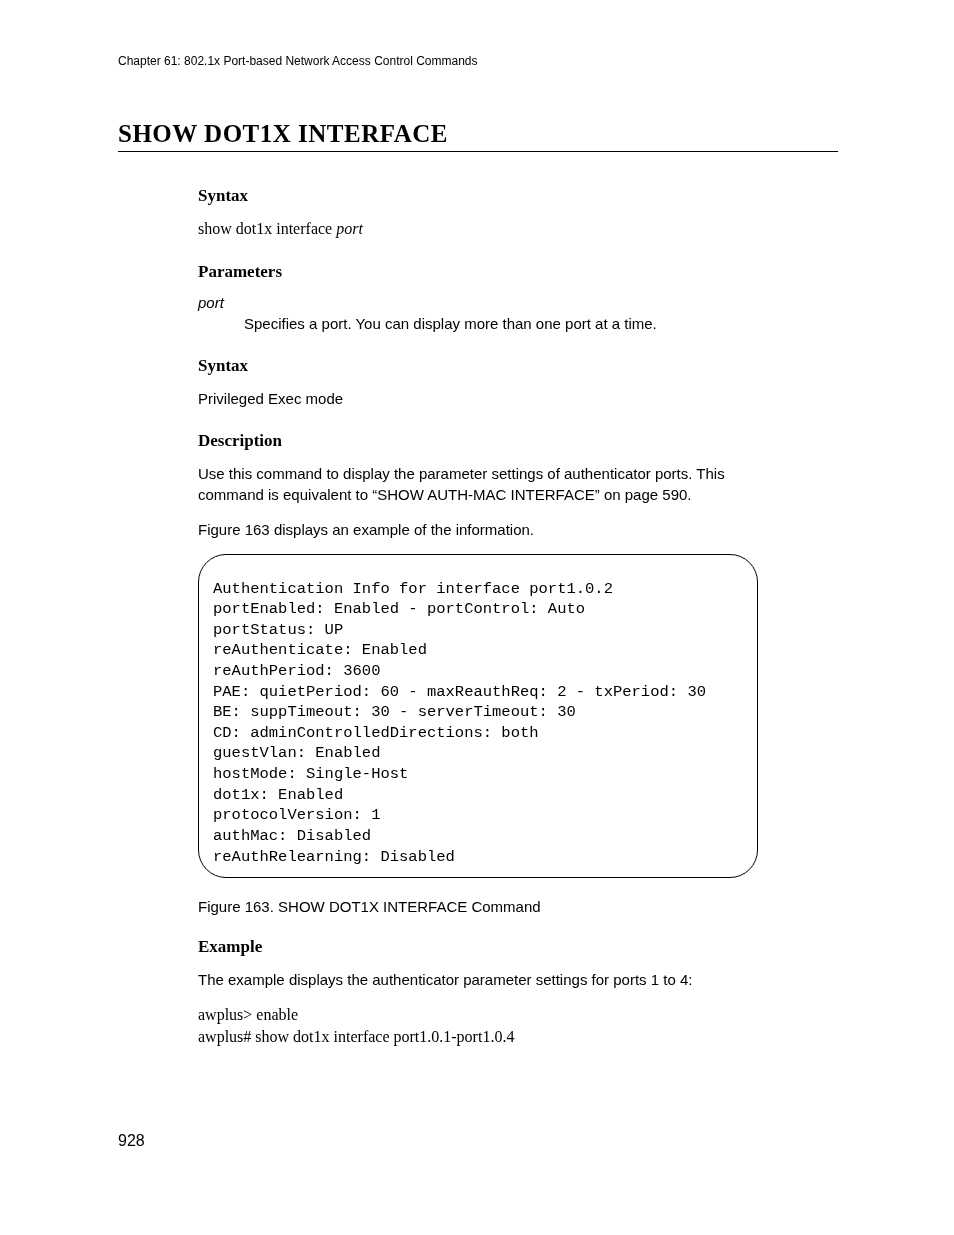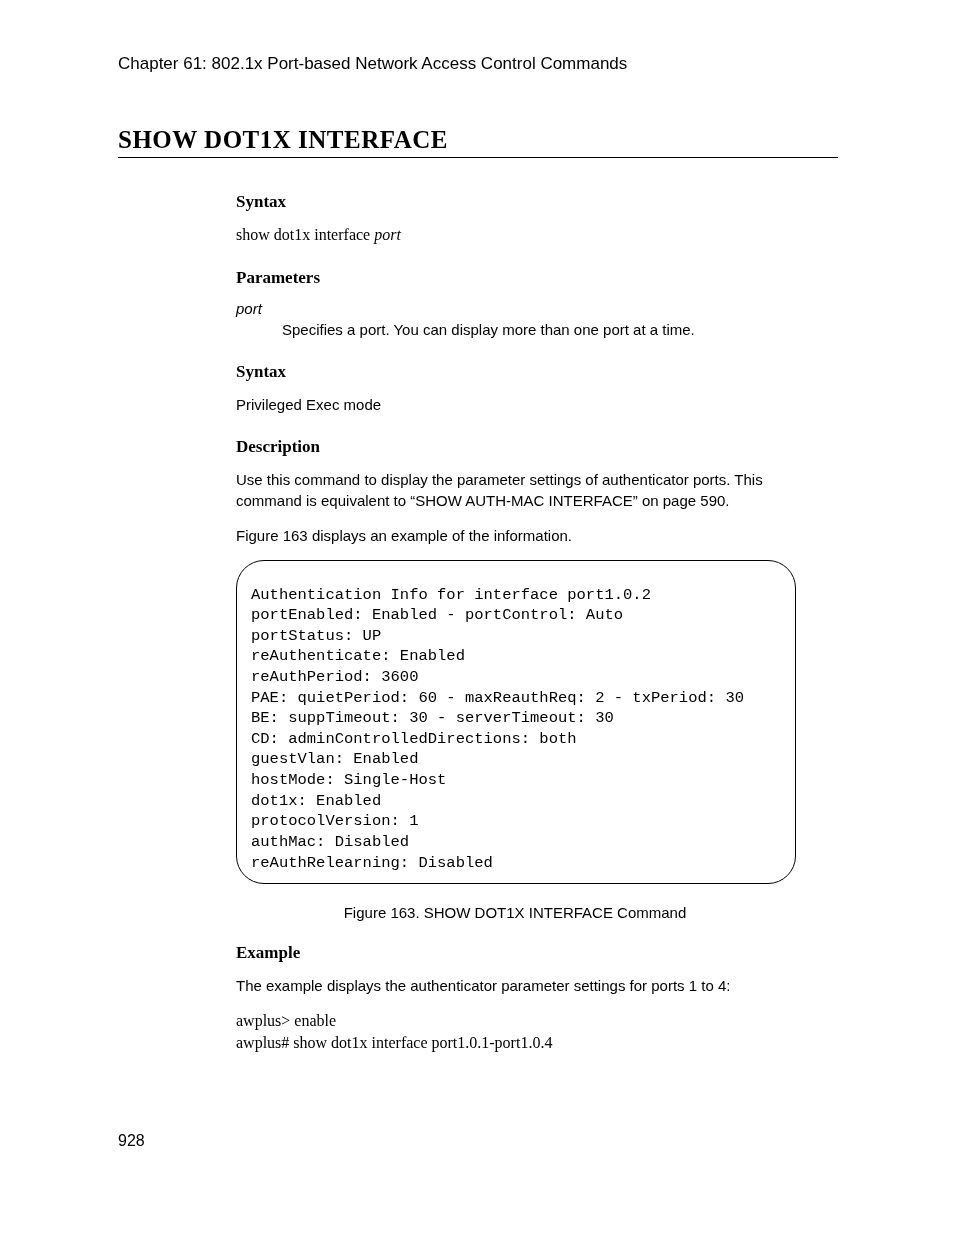--- a/index.html
+++ b/index.html
@@ -13,35 +13,35 @@
     position: relative;
     background: #fff;
   }
   .page {
     position: absolute;
     left: 118px;
     top: 54px;
     width: 720px;
   }
   .running-header {
-    font-size: 17px;
+    font-size: 12px;
     color: #000;
     margin-bottom: 52px;
   }
   .cmd-title {
     font-family: "Times New Roman", Times, serif;
     font-weight: bold;
     font-size: 25px;
     letter-spacing: 0.5px;
     border-bottom: 1px solid #000;
     padding-bottom: 3px;
     margin-bottom: 34px;
   }
   .content {
-    margin-left: 118px;
+    margin-left: 80px;
     width: 558px;
   }
   .sect-head {
     font-family: "Times New Roman", Times, serif;
     font-weight: bold;
     font-size: 17px;
     margin-top: 22px;
     margin-bottom: 12px;
   }
   .mono {
@@ -74,21 +74,20 @@
     width: 530px;
   }
   .figure-box-inner {
     font-family: "Courier New", Courier, monospace;
     font-size: 15.5px;
     line-height: 1.33;
     white-space: pre;
   }
   .fig-caption {
     font-size: 15px;
-    text-align: center;
     margin: 20px 0 10px 0;
   }
   .page-num {
     position: absolute;
     left: 118px;
     top: 1132px;
     font-size: 16px;
     text-align: right;
   }
 </style>

